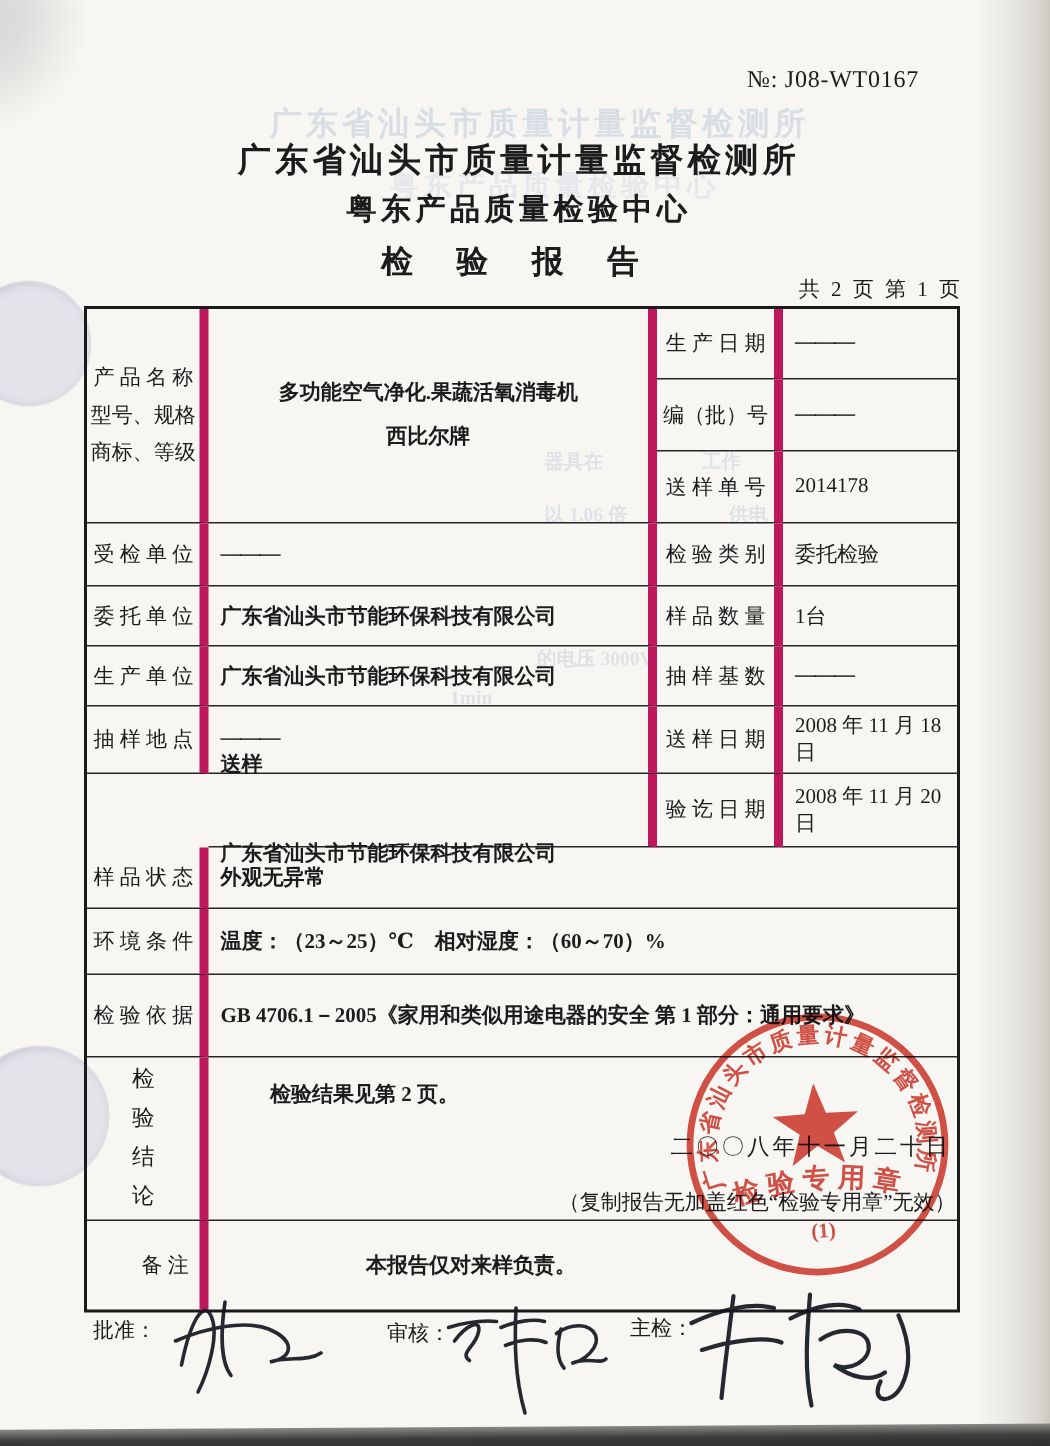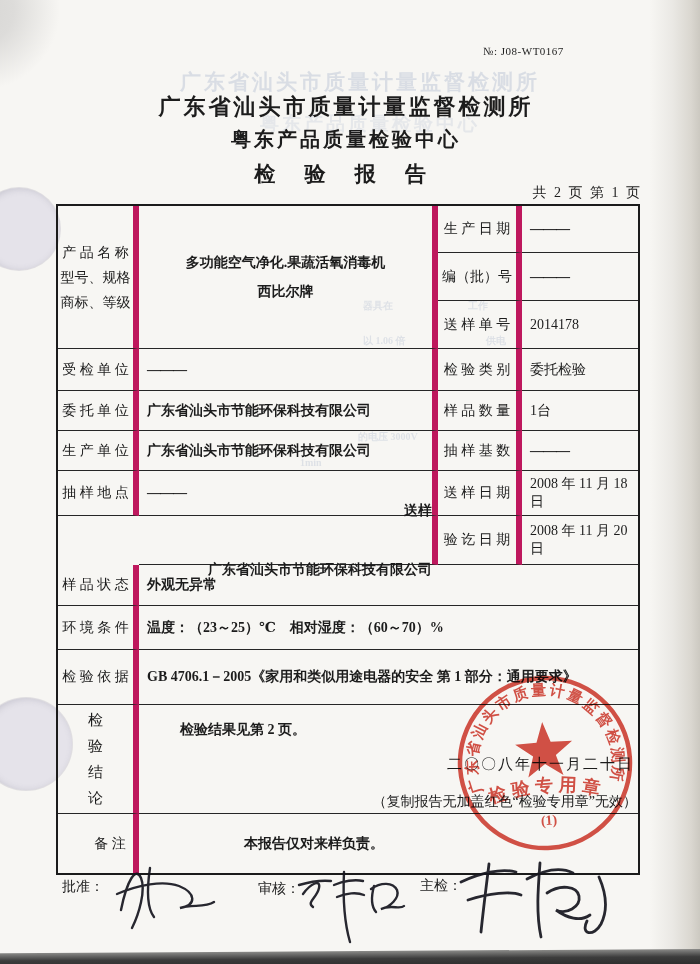--- a/index.html
+++ b/index.html
@@ -10,33 +10,33 @@
     background:radial-gradient(circle at -20px 10px,#d7d6d4 0,#dddcda 34px,rgba(221,220,218,0) 80px);}
   .right-edge{position:absolute;top:0;right:0;width:50px;height:100%;
     background:linear-gradient(90deg,rgba(0,0,0,0) 0,rgba(188,184,176,.22) 45%,#dad7d0 82%,#ccc9c1 100%);}
   .bottom-band{position:absolute;left:-6px;bottom:-4px;width:106%;height:17px;
     background:linear-gradient(180deg,#8a8a88 0,#3c3c3c 45%,#2a2a2a 100%);transform:rotate(-.35deg);}
   .hole{position:absolute;border-radius:50%;background:#e5e3ea;
     box-shadow:inset 2px 1px 6px rgba(120,118,140,.25), 0 0 0 1px rgba(180,178,192,.35);}
   .hole1{left:-22px;top:188px;width:82px;height:82px;}
   .hole2{left:-20px;top:698px;width:92px;height:92px;}
   
-  .report-no{position:absolute;left:483px;top:45px;font-size:11px;letter-spacing:.5px;}
+  .report-no{position:absolute;left:498px;top:45px;font-size:16px;letter-spacing:.5px;}
   .title1{position:absolute;left:0;top:92px;width:692px;text-align:center;font-size:22px;
     font-weight:bold;letter-spacing:3px;}
   .title2{position:absolute;left:0;top:126px;width:692px;text-align:center;font-size:20px;
     font-weight:bold;letter-spacing:3px;}
   .title3{position:absolute;left:0;top:160px;width:692px;text-align:center;font-size:21px;
     font-weight:bold;letter-spacing:12px;}
   .page-info{position:absolute;right:58px;top:184px;font-size:14px;letter-spacing:2px;}
   
   .ghost{position:absolute;color:#bdc6d6;opacity:.55;font-weight:bold;pointer-events:none;white-space:nowrap;}
   .ghost-org{left:0;top:68px;width:720px;text-align:center;font-size:21px;letter-spacing:3px;opacity:.5;}
   .ghost-center{left:0;top:111px;width:740px;text-align:center;font-size:19px;letter-spacing:3px;opacity:.3;}
-  .bg-f{font-size:10px;opacity:.42;text-align:right;}
+  .bg-f{font-size:13px;opacity:.42;text-align:right;}
   .bg-f0{left:363px;top:299px;} .bg-f1{left:468px;top:299px;}
   .bg-f2{left:363px;top:334px;} .bg-f3{left:486px;top:334px;}
   .bg-f4{left:358px;top:430px;} .bg-f5{left:300px;top:457px;}
   
   .tbl{position:absolute;left:56px;top:204px;display:grid;z-index:2;
     grid-template-columns:81px 299px 84px 116px;
     grid-template-rows:47px 48px 48px 42px 40px 40px 45px 49px 41px 44px 55px 109px 59px;
     border:2px solid #1b1b1b;background:transparent;}
   .c{border-right:6px solid #be185d;border-bottom:1px solid #262626;display:flex;align-items:center;
     font-size:14px;position:relative;box-sizing:border-box;}
@@ -168,21 +168,21 @@
         <span class="dashv">———</span>
       </div>
     <div class="c lc" style="grid-area:7/3/8/4">
         <span>送 样 日 期</span>
       </div>
     <div class="c vc nr" style="grid-area:7/4/8/5">
         <span>2008 年 11 月 18 日</span>
       </div>
 
     <div class="c vc vbold" style="grid-area:8/2/9/3">
-      <div class="stack stack2" style="text-align:right;gap:35px;">
+      <div class="stack stack2" style="text-align:left;gap:35px;">
         <span>送样</span>
         <span>广东省汕头市节能环保科技有限公司</span>
       </div>
     </div>
     <div class="c lc" style="grid-area:8/3/9/4">
         <span>验 讫 日 期</span>
       </div>
     <div class="c vc nr" style="grid-area:8/4/9/5">
         <span>2008 年 11 月 20 日</span>
       </div>

